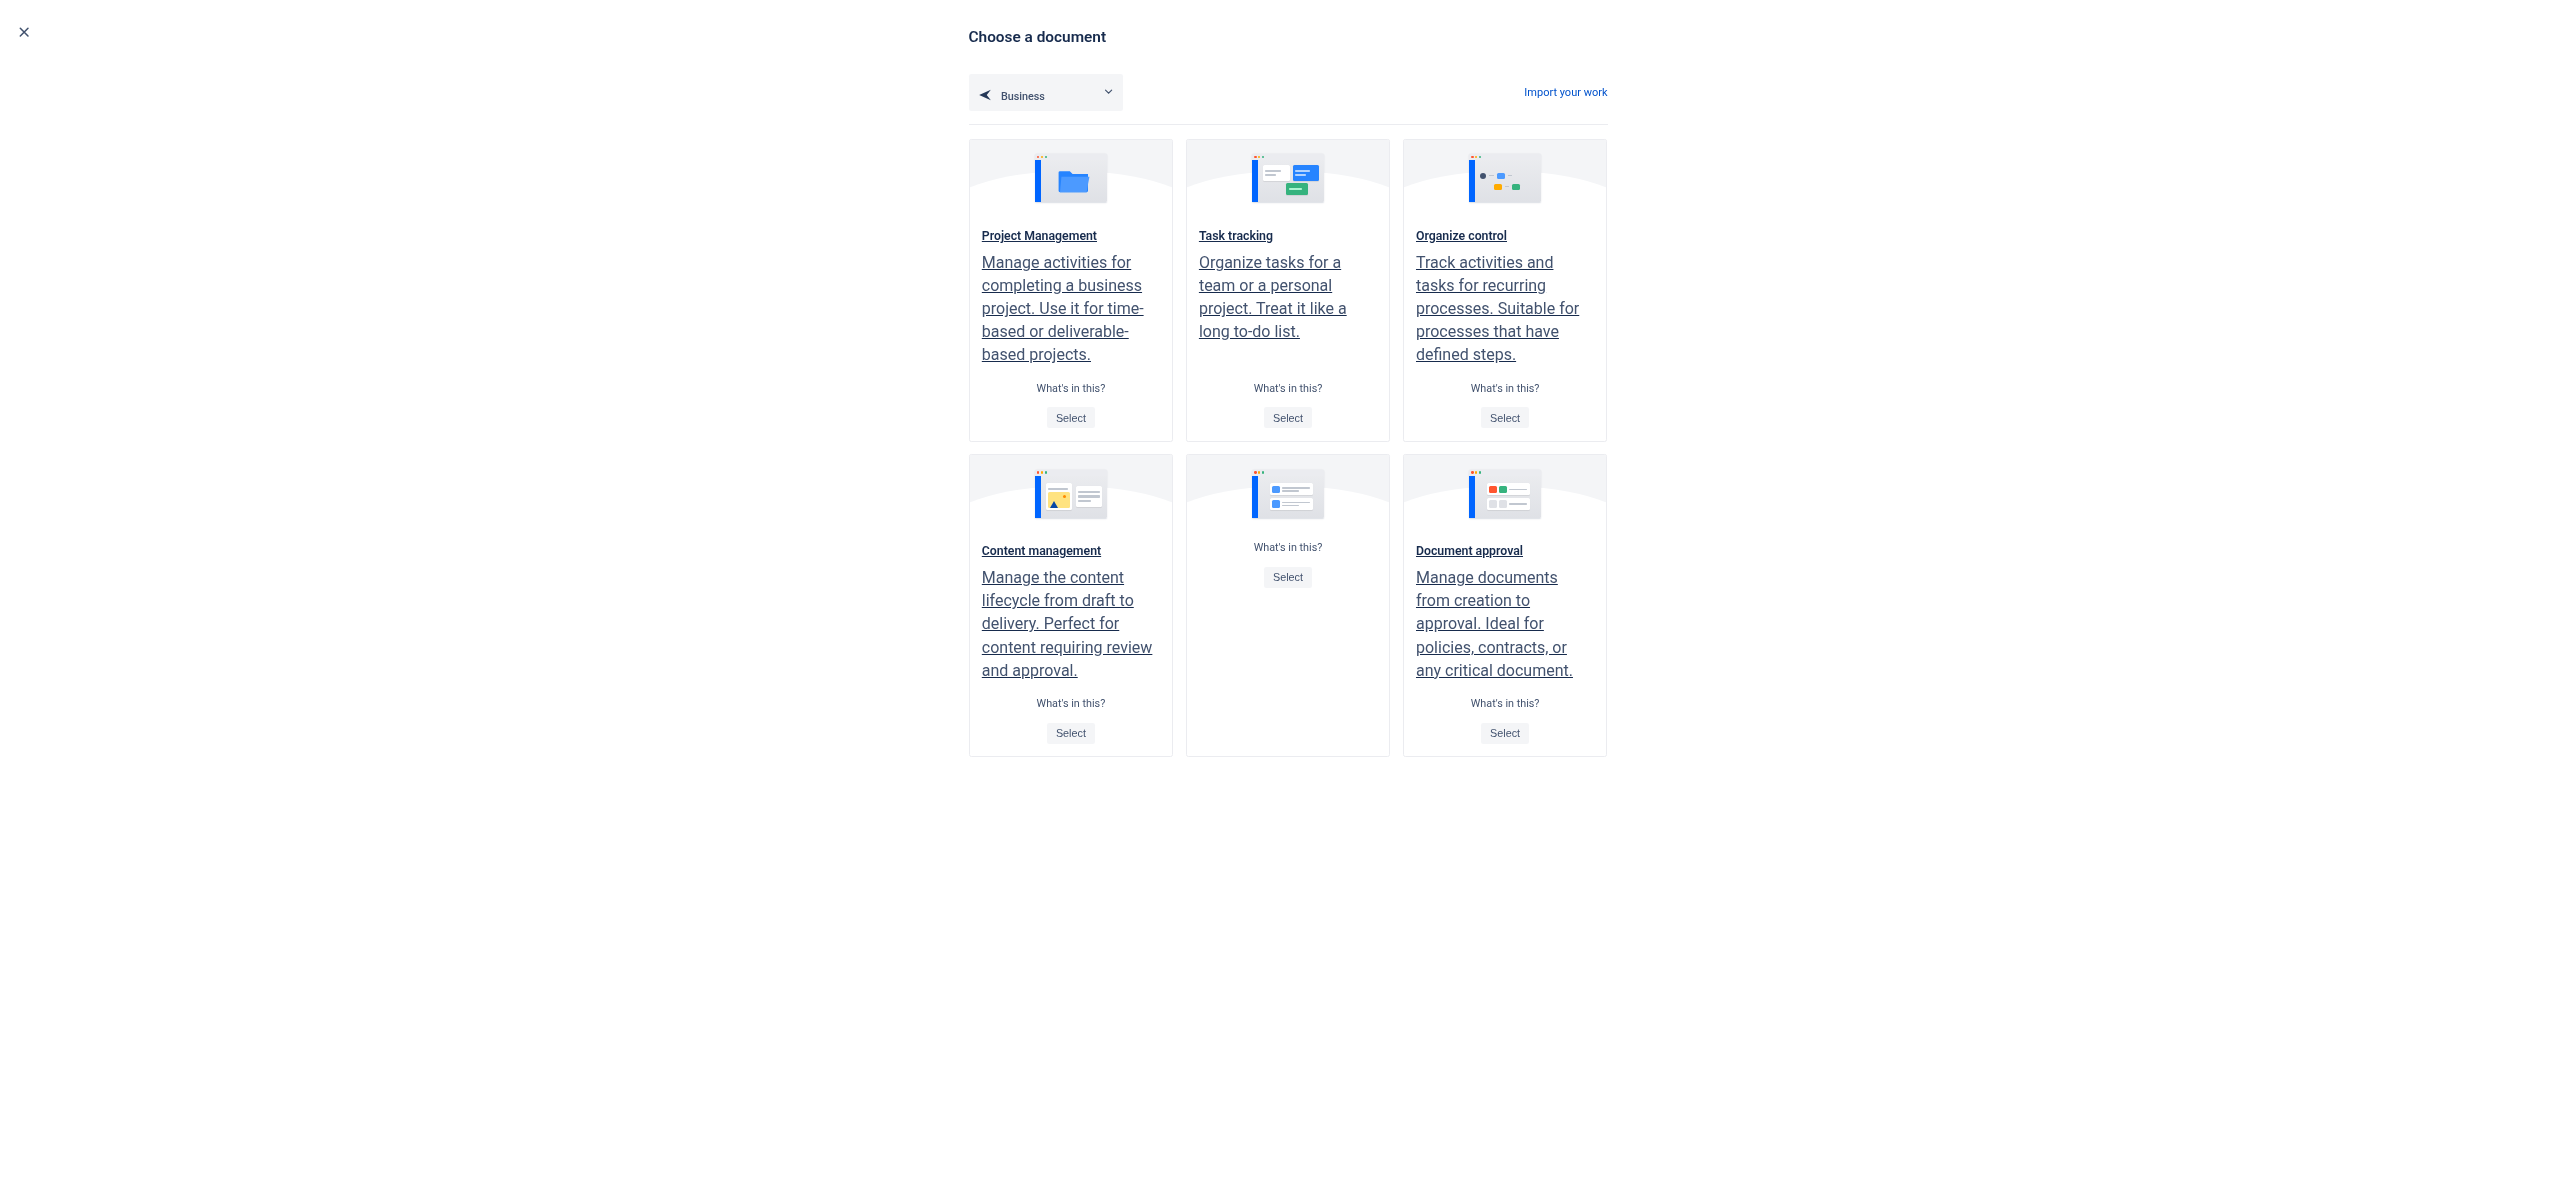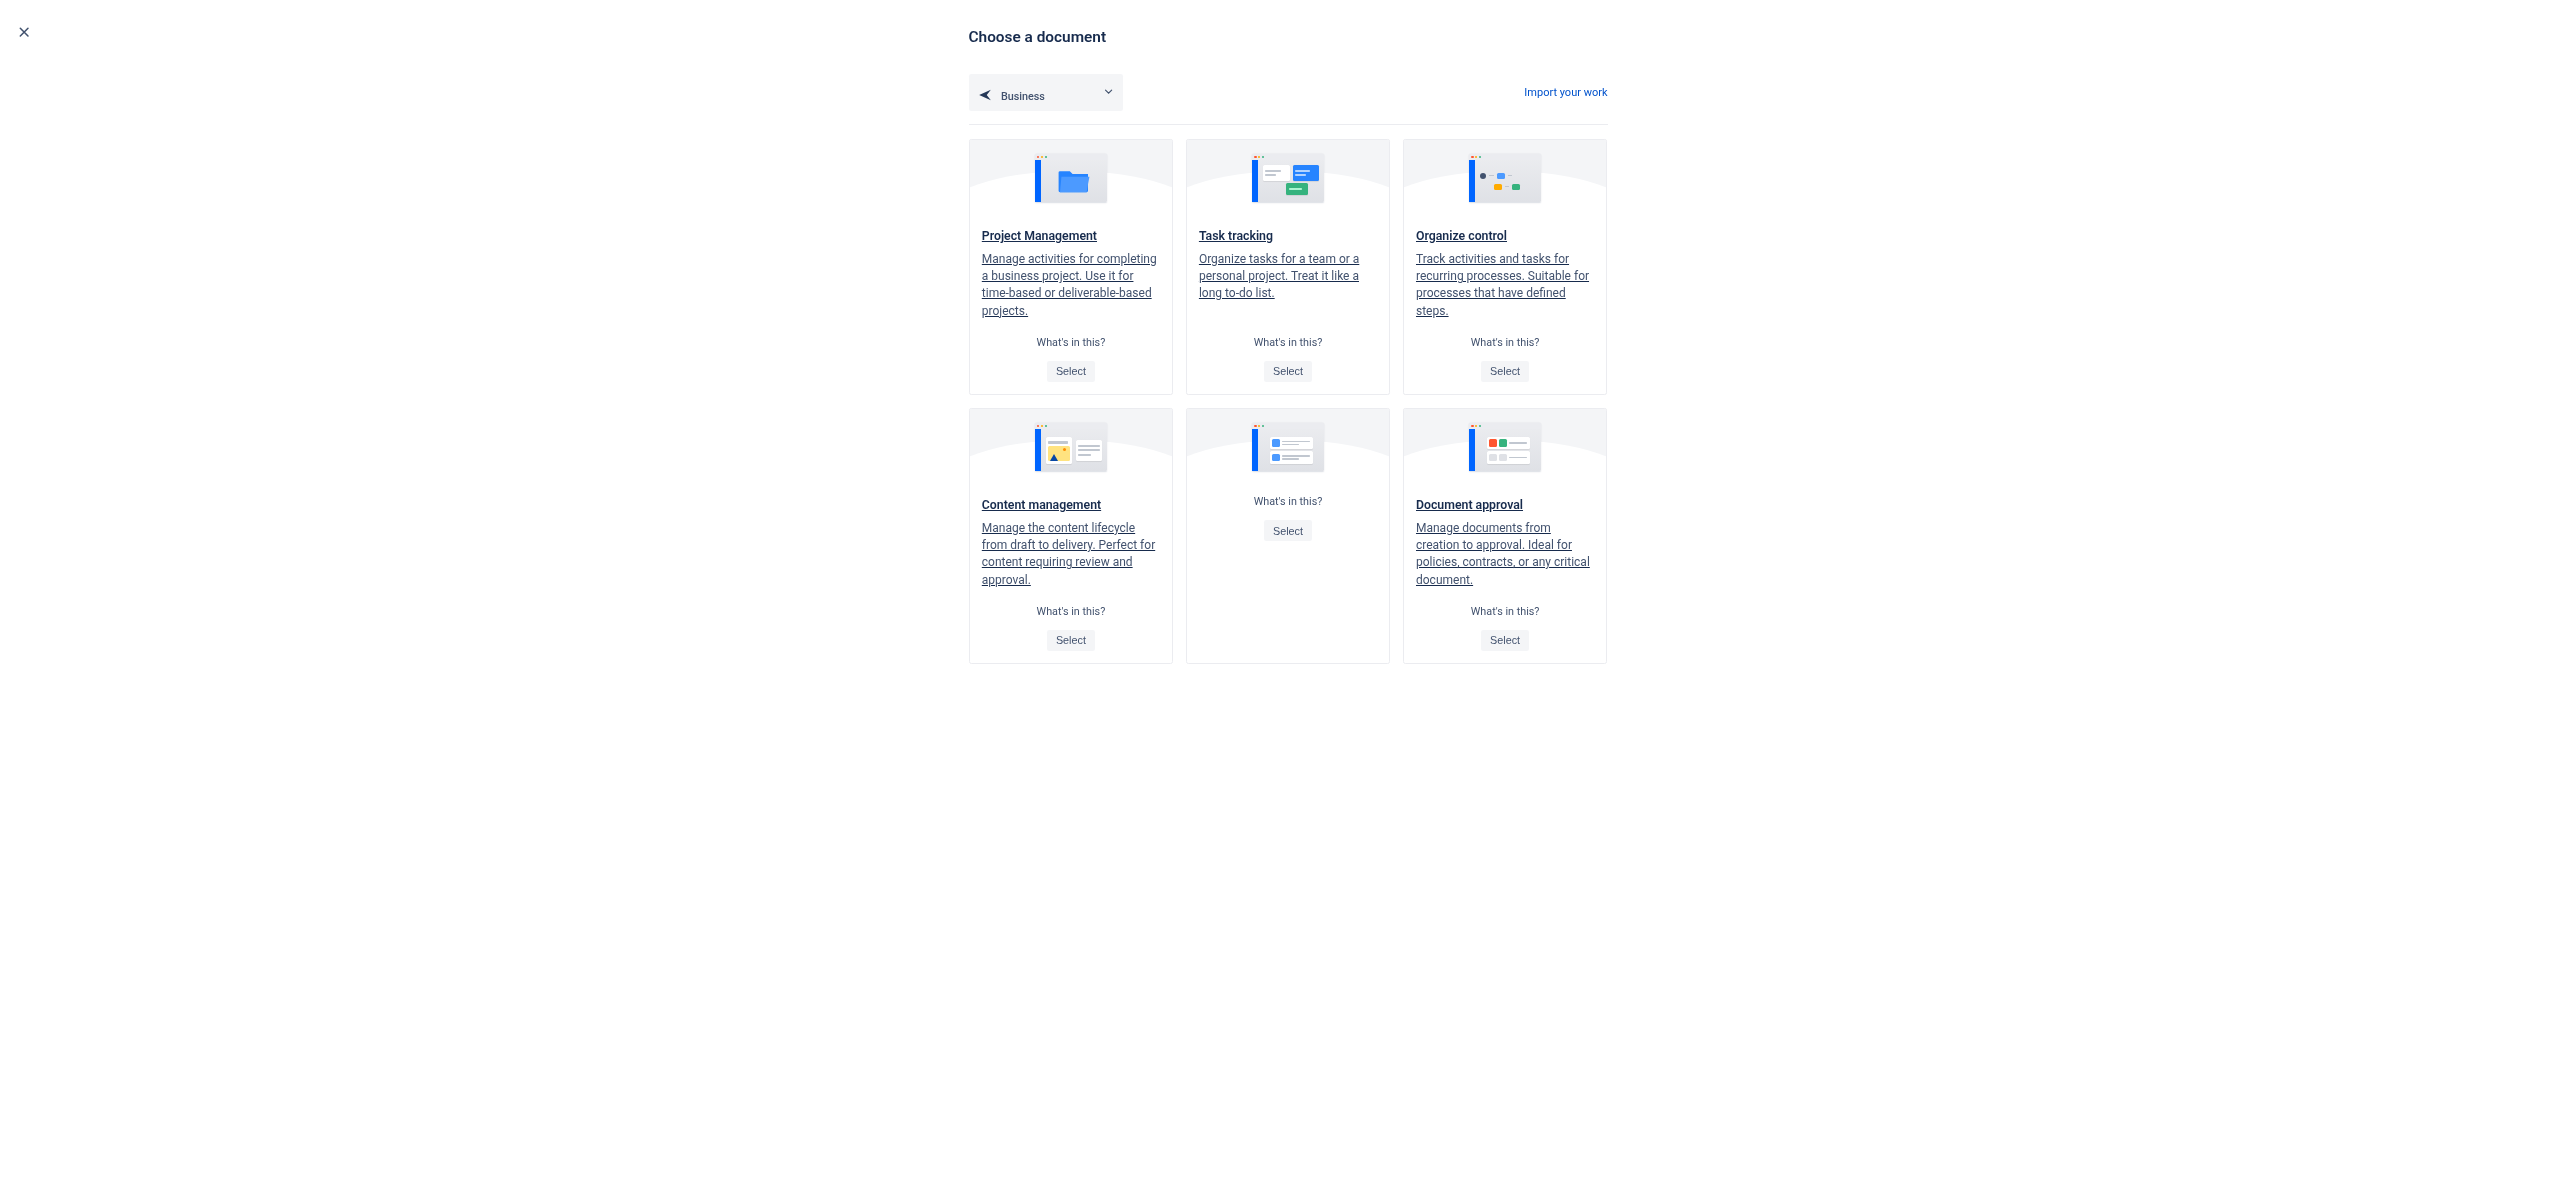--- a/index.html
+++ b/index.html
@@ -122,21 +122,21 @@
     .mini-side { position:absolute; top:6.2px; left:0; width:6.2px; bottom:0; background:#0065FF; }
     .mini-body { position:absolute; top:6.2px; left:6.2px; right:0; bottom:0; display:flex; align-items:center; justify-content:center; gap:3.1px; padding:4.6px;}
     
     .folder-icon svg { width:34px; height:28px; }
 
     .panel { background:#fff; border-radius:1.5px; box-shadow:0 0.8px 0.8px rgba(0,0,0,.08); }
     .row-line { height:2.3px; background:#C1C7D0; border-radius:0.8px; margin:2.3px 0;}
     
     .card-content { padding: 12.3px 12.3px 6.2px 12.3px; flex:1; display:flex; flex-direction:column;text-decoration:underline;}
     .card-title { font-size: 12.3px; font-weight: 600; color:#172B4D; margin-bottom:7.7px;}
-    .card-desc { font-size: 12px; color:#42526E; line-height:1.45; flex:1;}
+    .card-desc { font-size: 16px; color:#42526E; line-height:1.45; flex:1;}
     .card-actions { display:flex; justify-content:flex-end; align-items:center; gap:12.3px; padding: 9.2px 12.3px 12.3px; flex-direction: column;}
     .whats-link { color:#42526E; font-size:10.8px; cursor:pointer;}
     .select-btn { background:#F4F5F7; border:none; border-radius:2.3px; padding:4.6px 9.2px; font-size:10.8px; color:#42526E; cursor:pointer; font-weight:500;}
 
     
     .flow { display:flex; align-items:center; gap:3.1px;}
     .node { width:7.7px; height:6.2px; border-radius:1.5px;}
     .node.circle { width:6.2px; height:6.2px; border-radius:50%; background:#42526E;}
     .node.blue { background:#4C9AFF;}
     .node.yellow { background:#FFAB00;}

